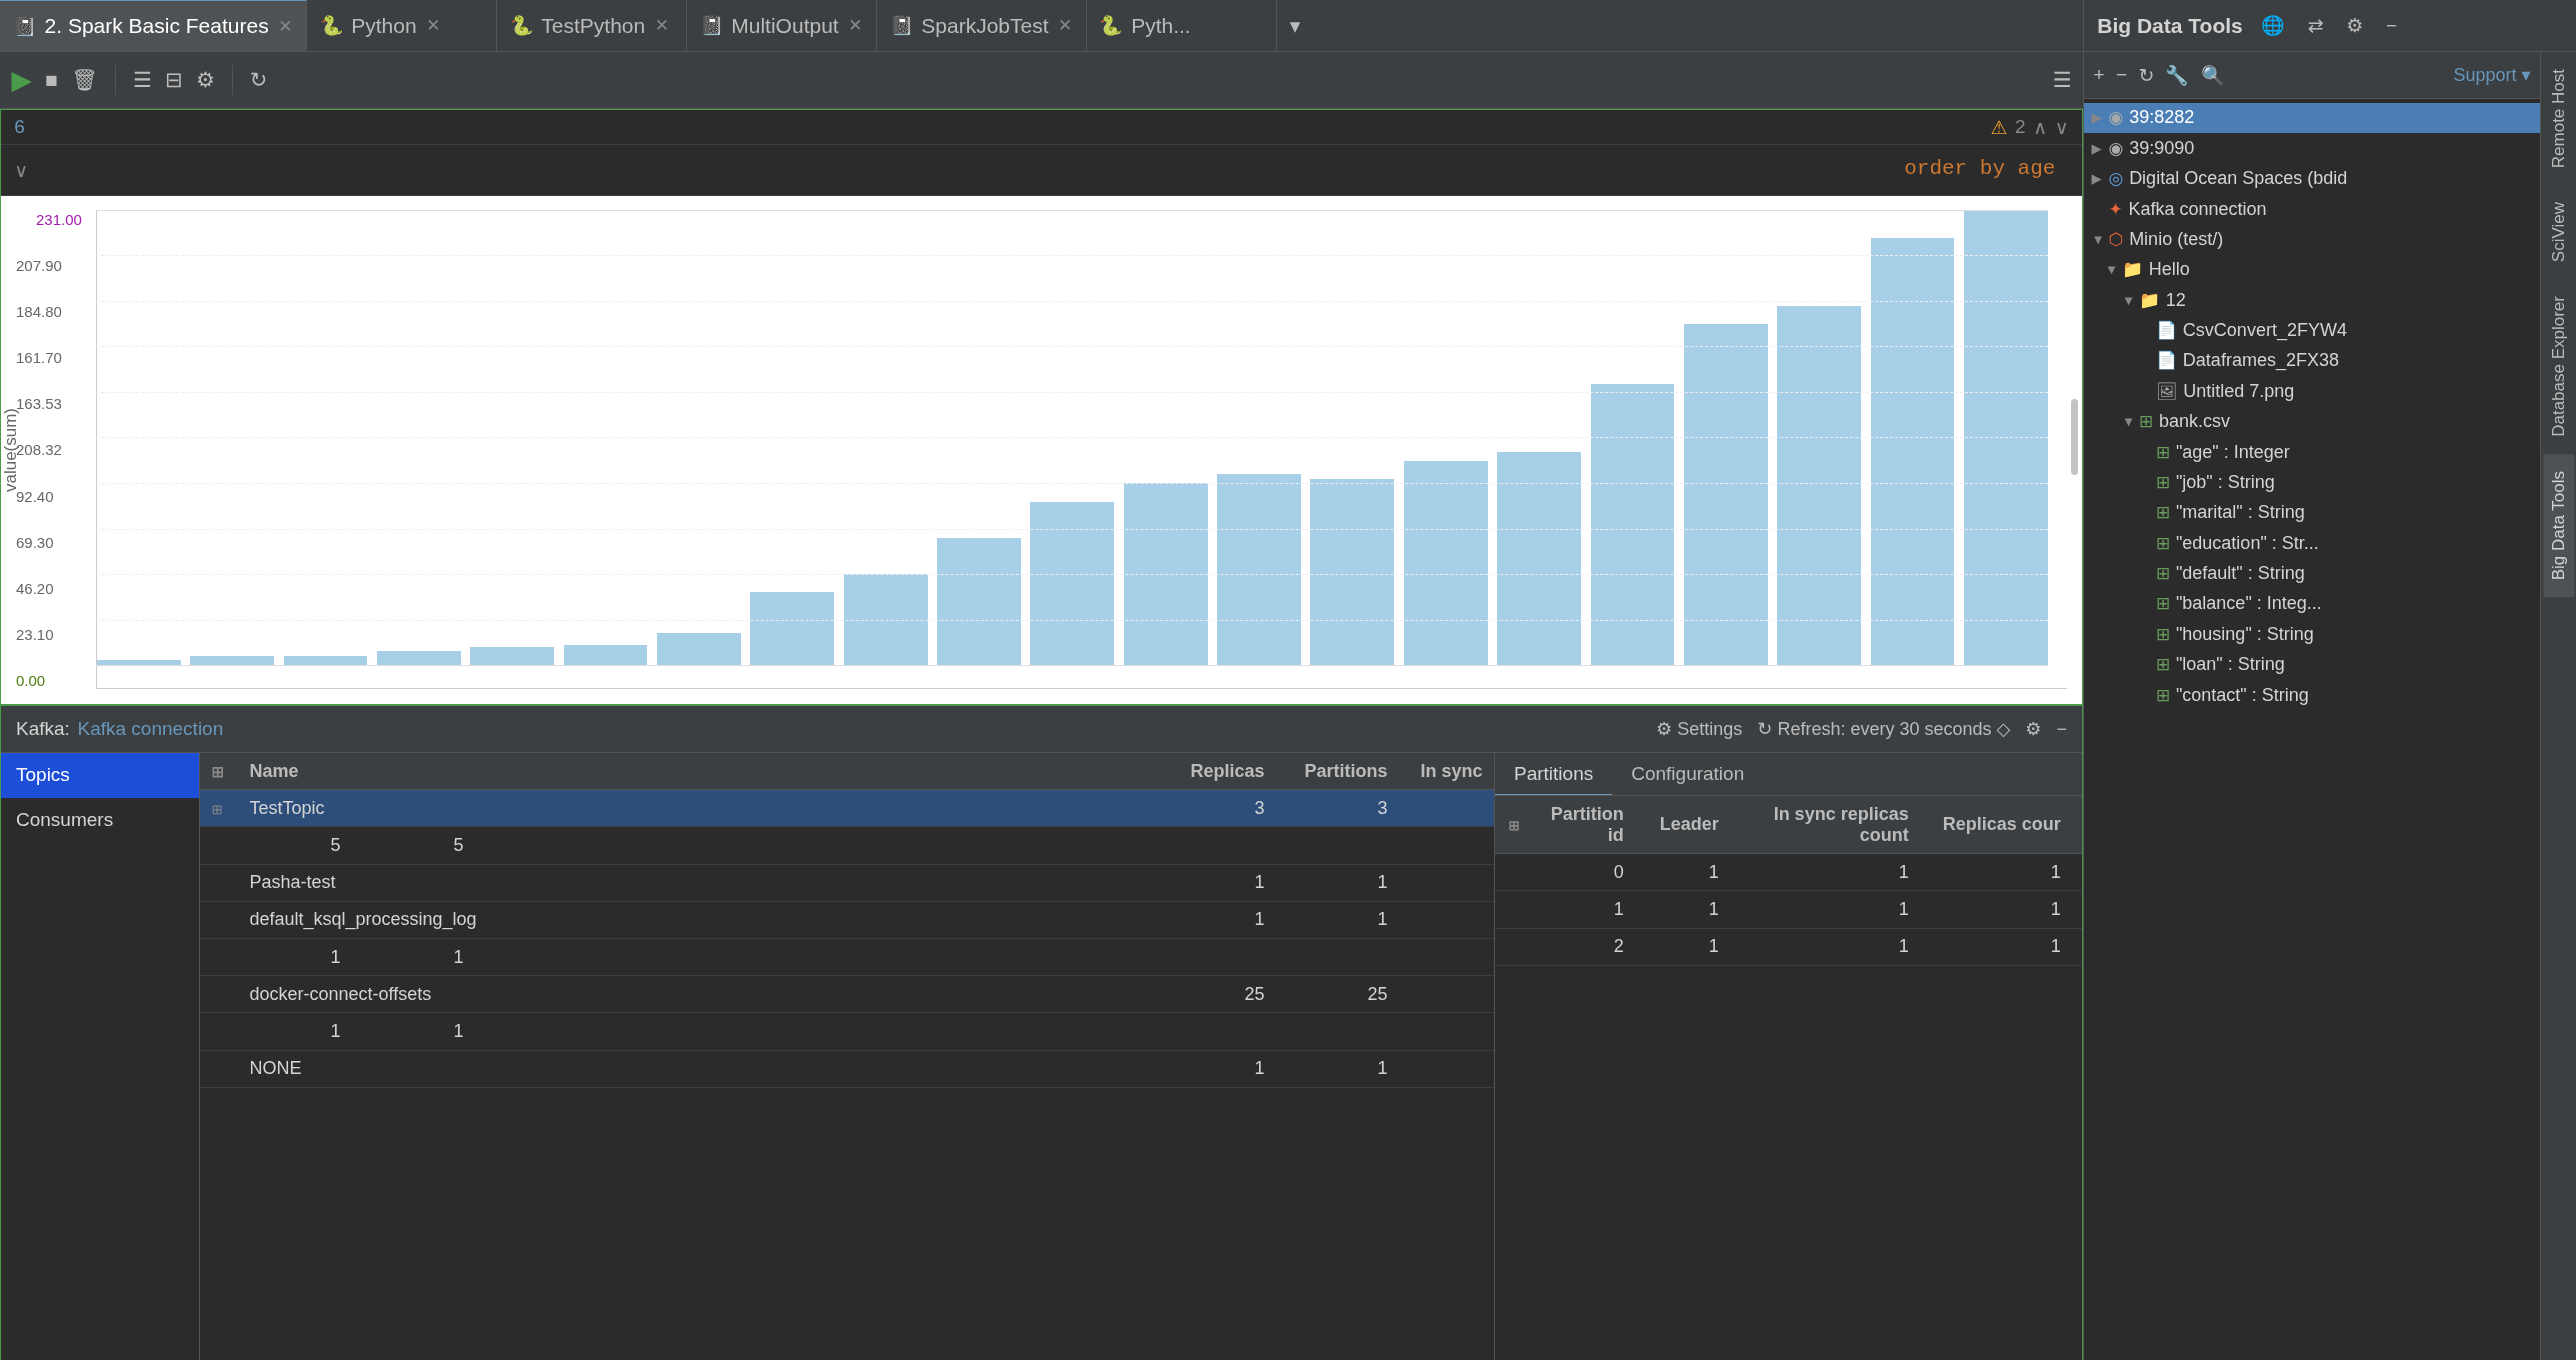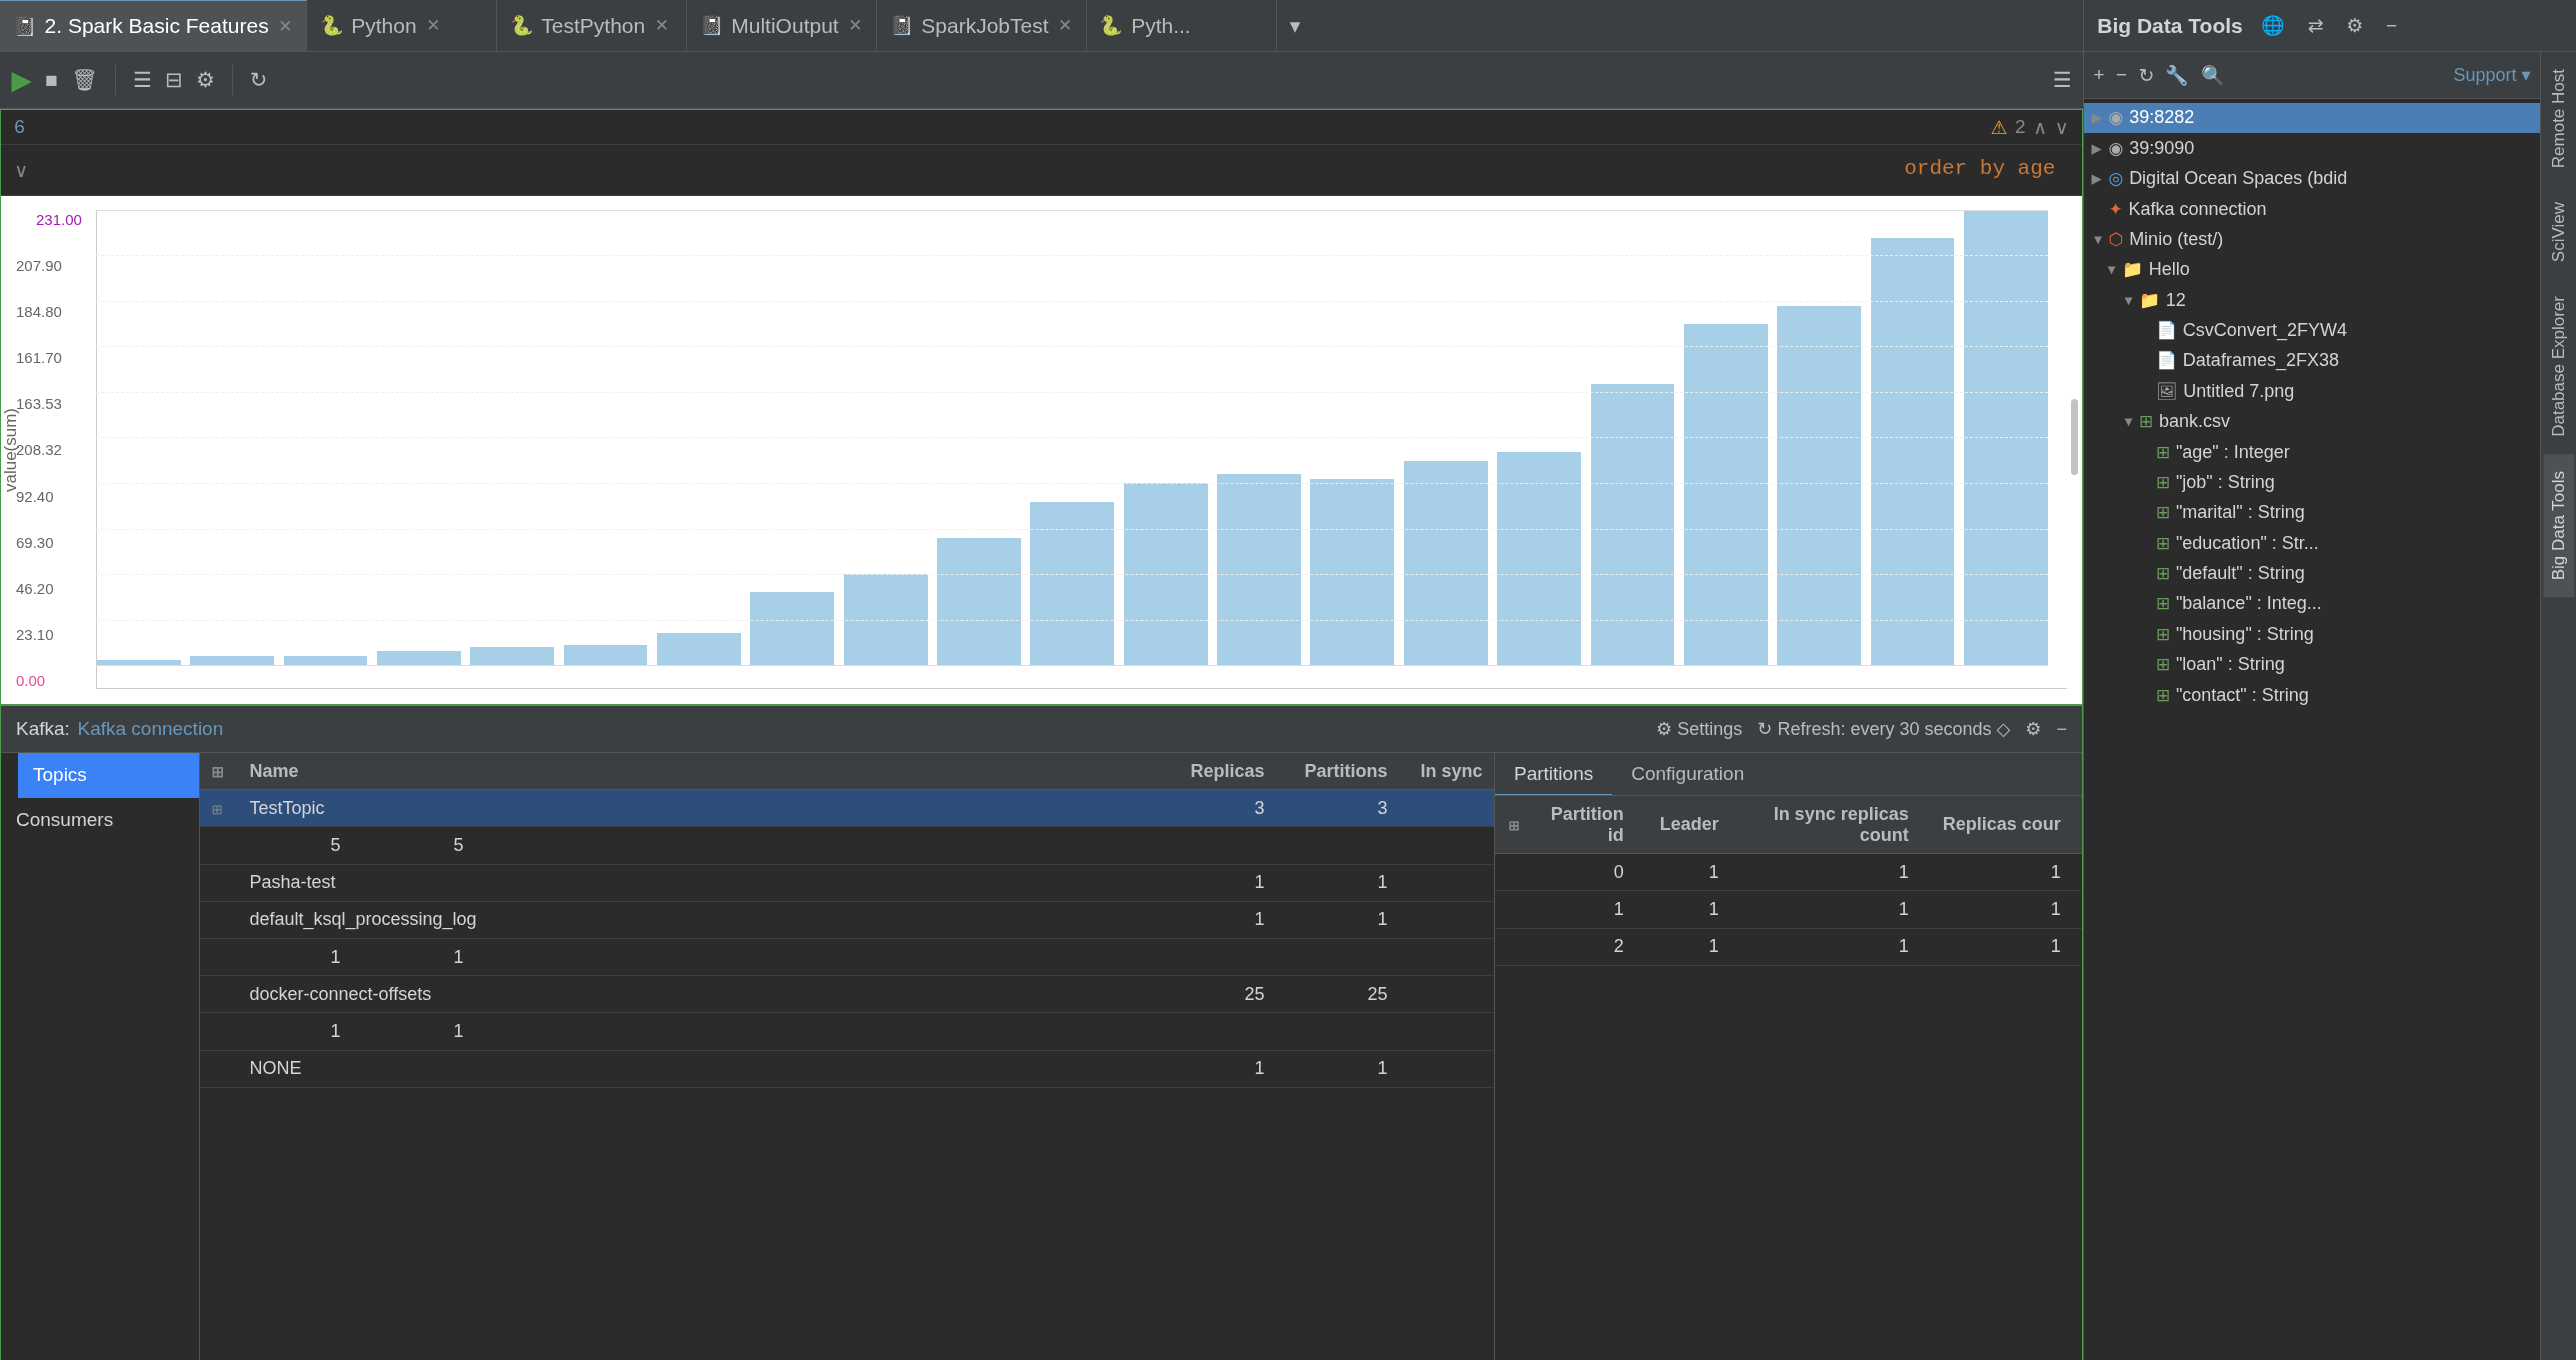--- a/index.html
+++ b/index.html
@@ -72,21 +72,21 @@
     .kafka-header-link { font-size: 19px; color: #6897bb; cursor: pointer; }
     .kafka-header-right { margin-left: auto; display: flex; align-items: center; gap: 15px; }
     .kafka-header-btn-text { font-size: 18px; color: #bbb; cursor: pointer; }
     .kafka-content { display: flex; flex: 1; min-height: 0; }
     .kafka-sidebar {
       width: 199px; border-right: 0.9px solid #555; background: #2b2b2b;
     }
     .kafka-sidebar-item {
       padding: 11.4px 15px; font-size: 19px; cursor: pointer; color: #d4d4d4;
     }
-    .kafka-sidebar-item.active { background: #3b82f6; color: #fff; margin-left: 17px; }
+    .kafka-sidebar-item.active { background: #1d4ed8; color: #fff; }
     .kafka-main { flex: 1; display: flex; flex-direction: column; min-width: 0; }
     .kafka-table-header {
       display: flex; align-items: center; background: #3c3f41; padding: 7.6px 0;
       border-bottom: 0.9px solid #555; font-size: 18px; color: #bbb; font-weight: 600;
     }
     .kafka-table-header-cell { padding: 0 11.4px; }
     .kafka-table-row {
       display: flex; align-items: center; padding: 7.6px 0;
       border-bottom: 0.9px solid #3c3f41; font-size: 18px; color: #d4d4d4;
     }
@@ -276,21 +276,21 @@
           </div>
           <div class="note-top-row" style="padding:7.6px 13.3px;">
             <span style="color:#888; font-size:19px;">∨</span>
             <span class="code-line" style="margin-left:7.6px;">order by age</span>
           </div>
 
           <div class="chart-area">
             <div style="position:relative; display:flex; flex-direction:column; align-items:flex-end; padding-right:7.6px; margin-right:3.8px; width:76px;">
               <span style="position:absolute; left:-47px; top:50%; transform:translateY(-50%) rotate(-90deg); font-size:17px; color:#666; white-space:nowrap;">value(sum)</span>
               <div style="display:flex; flex-direction:column-reverse; justify-content:space-between; height:100%; width:100%;">
-                <span style="font-size:15px;color:#ec4899;">0.00</span>
+                <span style="font-size:15px;color:#4d7c0f;">0.00</span>
                 <span style="font-size:15px;color:#666;">23.10</span>
                 <span style="font-size:15px;color:#666;">46.20</span>
                 <span style="font-size:15px;color:#666;">69.30</span>
                 <span style="font-size:15px;color:#666;">92.40</span>
                 <span style="font-size:15px;color:#666;">208.32</span>
                 <span style="font-size:15px;color:#666;">163.53</span>
                 <span style="font-size:15px;color:#666;">161.70</span>
                 <span style="font-size:15px;color:#666;">184.80</span>
                 <span style="font-size:15px;color:#666;">207.90</span>
                 <span style="font-size:15px;color:#a21caf;margin-left:20px;">231.00</span>

